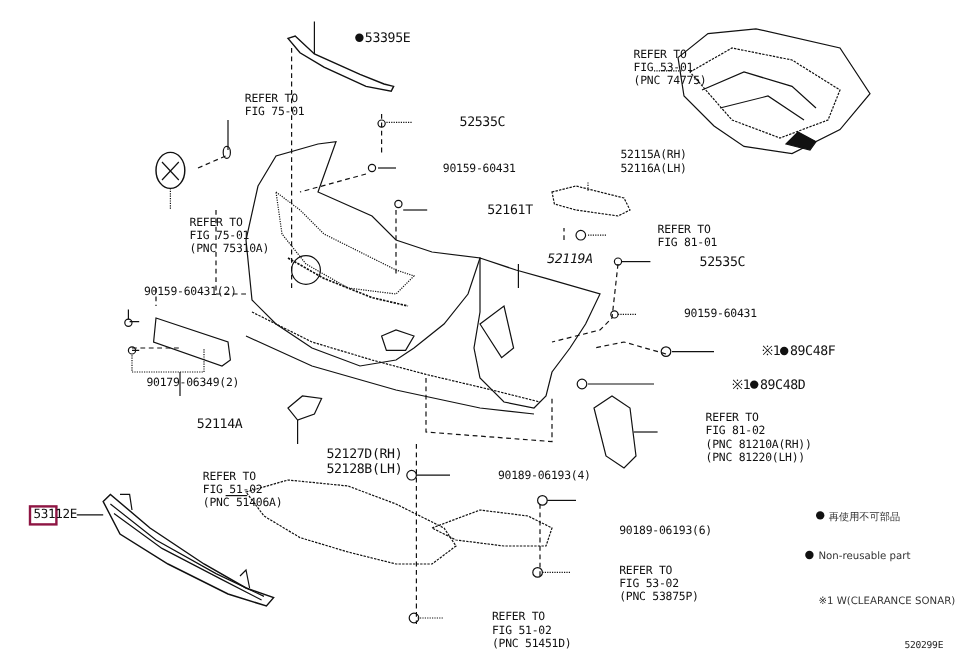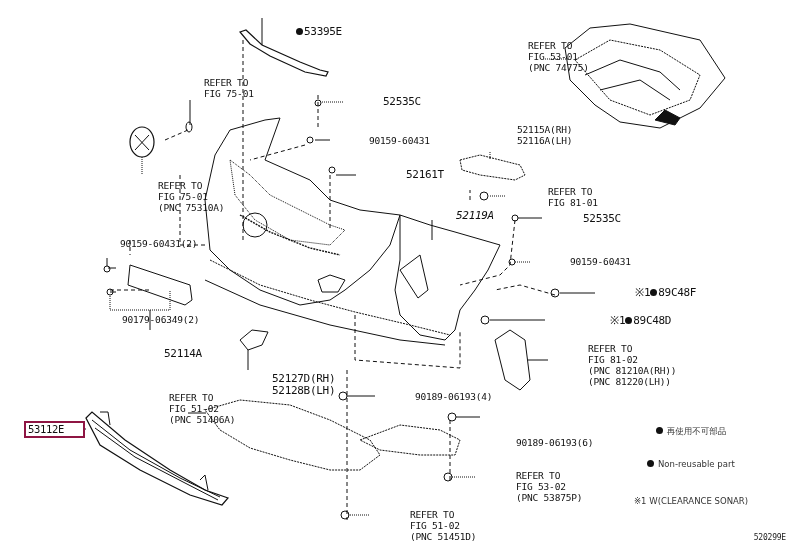--- a/index.html
+++ b/index.html
@@ -4,21 +4,21 @@
 <style>
   html, body { margin: 0; padding: 0; background: #ffffff; }
   body { width: 796px; height: 549px; position: relative; overflow: hidden;
          font-family: "DejaVu Sans Mono", "Liberation Mono", monospace; color: #111; }
   #diagram { position: absolute; left: 0; top: 0; width: 796px; height: 549px; }
   .lbl { position: absolute; font-size: 9.5px; line-height: 11px; white-space: pre; color: #111;
          font-family: "DejaVu Sans Mono", "Liberation Mono", monospace; letter-spacing: -0.2px; padding-left: 38px; }
   .pn { font-size: 11px; line-height: 12px; letter-spacing: -0.3px; }
   .dot { display: inline-block; width: 7px; height: 7px; border-radius: 50%; background: #111;
          vertical-align: -0px; margin-right: 1px; }
-  .hl { position: absolute; left: 24px; top: 421px; width: 61px; height: 17px; border: 2px solid #8e1543;
+  .hl { position: absolute; left: 24px; top: 421px; width: 24px; height: 17px; border: 2px solid #8e1543;
         box-sizing: border-box; font-size: 10.5px; line-height: 13px; padding-left: 2px; background: #fff; }
   .legend { position: absolute; font-family: "DejaVu Sans", "Liberation Sans", sans-serif; font-size: 8.5px;
             color: #333; line-height: 11px; white-space: pre; text-align: center; }
   .code { position: absolute; right: 10px; bottom: 6px; font-size: 8px; color: #222; }
 </style>
 </head>
 <body>
 
 <svg id="diagram" viewBox="0 0 796 549" xmlns="http://www.w3.org/2000/svg">
   <g fill="none" stroke="#111" stroke-width="1">
@@ -167,16 +167,16 @@
 
 <div class="lbl" style="left:131px;top:392px;"><div>REFER TO</div><div>FIG 51-02</div><div>(PNC 51406A)</div></div>
 <div class="lbl" style="left:478px;top:470px;"><div>REFER TO</div><div>FIG 53-02</div><div>(PNC 53875P)</div></div>
 <div class="lbl" style="left:372px;top:509px;"><div>REFER TO</div><div>FIG 51-02</div><div>(PNC 51451D)</div></div>
 
 <div class="lbl pn hl">53112E</div>
 
 <div class="legend" style="left:634px;top:404px;">
   <div><span class="dot"></span> <span>再使用不可部品</span></div>
   <div><span class="dot"></span> <span>Non-reusable part</span></div>
-  <div style="margin-top:4px;">※1 W(CLEARANCE SONAR)</div>
+  <div style="margin-top:4px;margin-left:48px;">※1 W(CLEARANCE SONAR)</div>
 </div>
 
 <div class="lbl code">520299E</div>
 
 </body></html>

